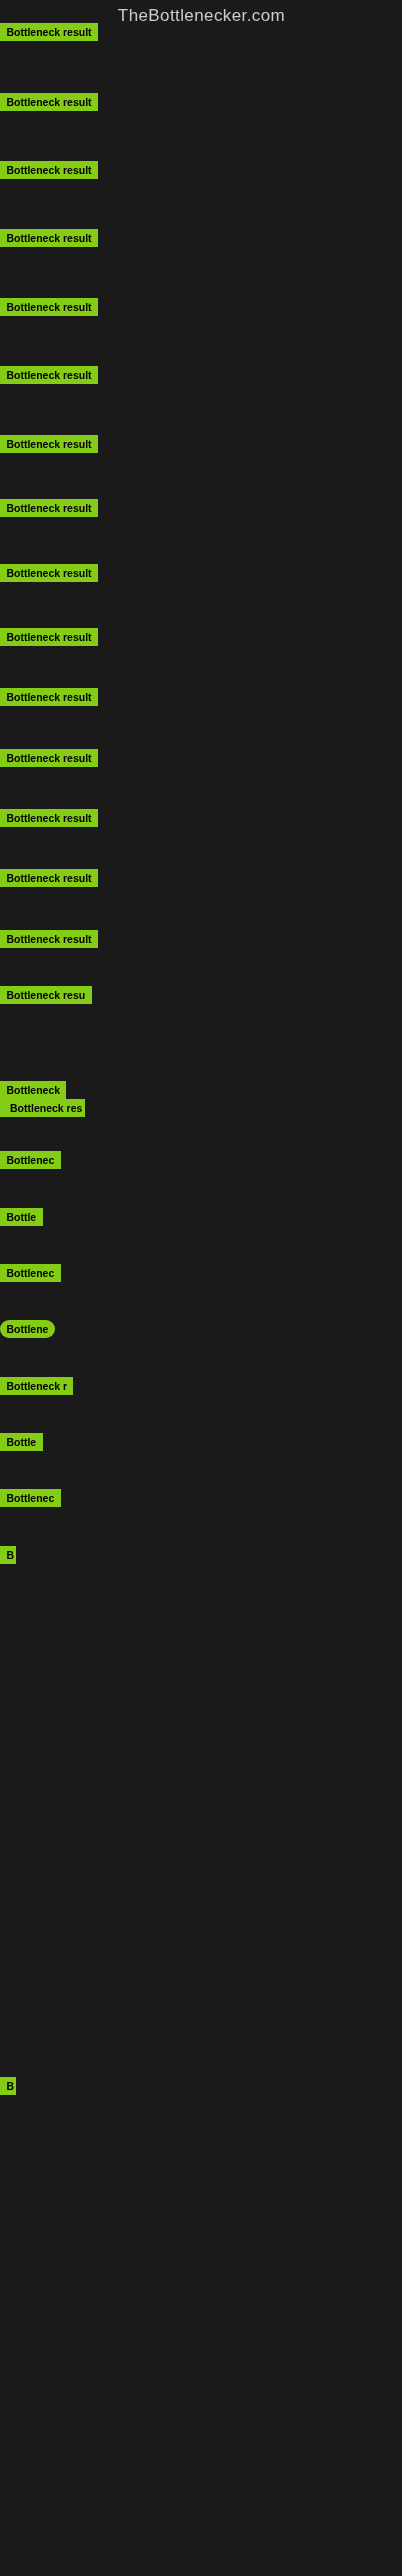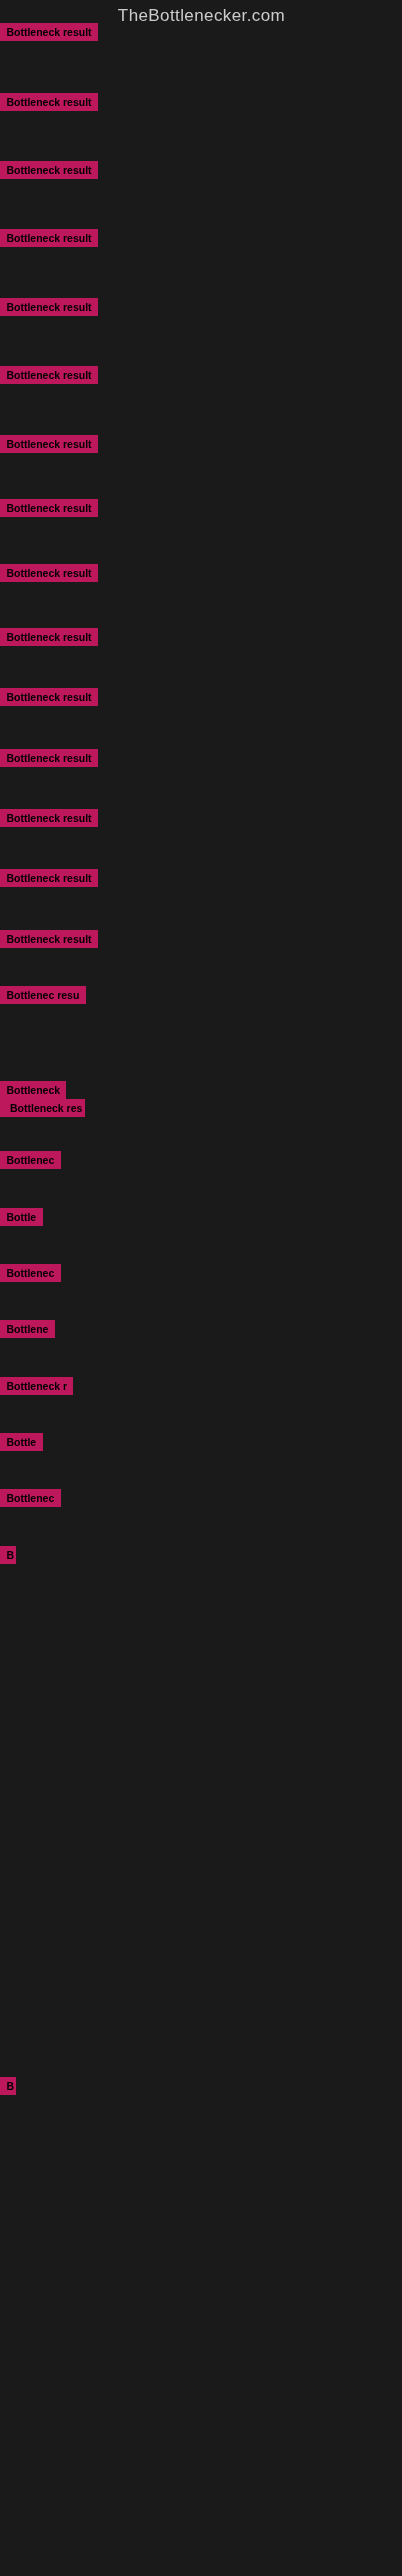--- a/index.html
+++ b/index.html
@@ -21,21 +21,21 @@
       padding: 6.4px 0 3.2px 0;
       letter-spacing: 0.4px;
     }
     .bottleneck-item {
       position: absolute;
       left: 0;
       display: flex;
       align-items: center;
     }
     .bottleneck-badge {
-      background-color: #be185d;
+      background-color: #84cc16;
       color: #000000;
       font-size: 10.5px;
       font-weight: bold;
       padding: 3.2px 6.4px;
       white-space: nowrap;
       overflow: hidden;
     }
     .b-label {
       display: inline-block;
     }
@@ -87,39 +87,39 @@
     <div class="bottleneck-item" style="top: 809px;">
       <div class="bottleneck-badge" style="max-width: 113px;"><span class="b-label">Bottleneck result</span></div>
     </div>
     <div class="bottleneck-item" style="top: 869px;">
       <div class="bottleneck-badge" style="max-width: 113px;"><span class="b-label">Bottleneck result</span></div>
     </div>
     <div class="bottleneck-item" style="top: 930px;">
       <div class="bottleneck-badge" style="max-width: 113px;"><span class="b-label">Bottleneck result</span></div>
     </div>
     <div class="bottleneck-item" style="top: 986px;">
-      <div class="bottleneck-badge" style="max-width: 95px;"><span class="b-label">Bottlenec resu</span></div>
+      <div class="bottleneck-badge" style="max-width: 95px;"><span class="b-label">Bottleneck resu</span></div>
     </div>
     <div class="bottleneck-item" style="top: 1042px; margin-top: 39px;">
       <div class="bottleneck-badge" style="max-width: 72px;"><span class="b-label">Bottleneck</span></div>
     </div>
     <div class="bottleneck-item" style="top: 1099px;">
       <div class="bottleneck-badge" style="max-width: 85px; padding-left: 10px;"><span class="b-label">Bottleneck res</span></div>
     </div>
     <div class="bottleneck-item" style="top: 1151px;">
       <div class="bottleneck-badge" style="max-width: 66px;"><span class="b-label">Bottlenec</span></div>
     </div>
     <div class="bottleneck-item" style="top: 1208px;">
       <div class="bottleneck-badge" style="max-width: 44px;"><span class="b-label">Bottle</span></div>
     </div>
     <div class="bottleneck-item" style="top: 1264px;">
       <div class="bottleneck-badge" style="max-width: 66px;"><span class="b-label">Bottlenec</span></div>
     </div>
     <div class="bottleneck-item" style="top: 1320px;">
-      <div class="bottleneck-badge" style="max-width: 60px;"><span class="b-label">Bottlene</span></div>
+      <div class="bottleneck-badge" style="max-width: 60px; border-radius: 9px;"><span class="b-label">Bottlene</span></div>
     </div>
     <div class="bottleneck-item" style="top: 1377px;">
       <div class="bottleneck-badge" style="max-width: 77px;"><span class="b-label">Bottleneck r</span></div>
     </div>
     <div class="bottleneck-item" style="top: 1433px;">
       <div class="bottleneck-badge" style="max-width: 44px;"><span class="b-label">Bottle</span></div>
     </div>
     <div class="bottleneck-item" style="top: 1489px;">
       <div class="bottleneck-badge" style="max-width: 66px;"><span class="b-label">Bottlenec</span></div>
     </div>

